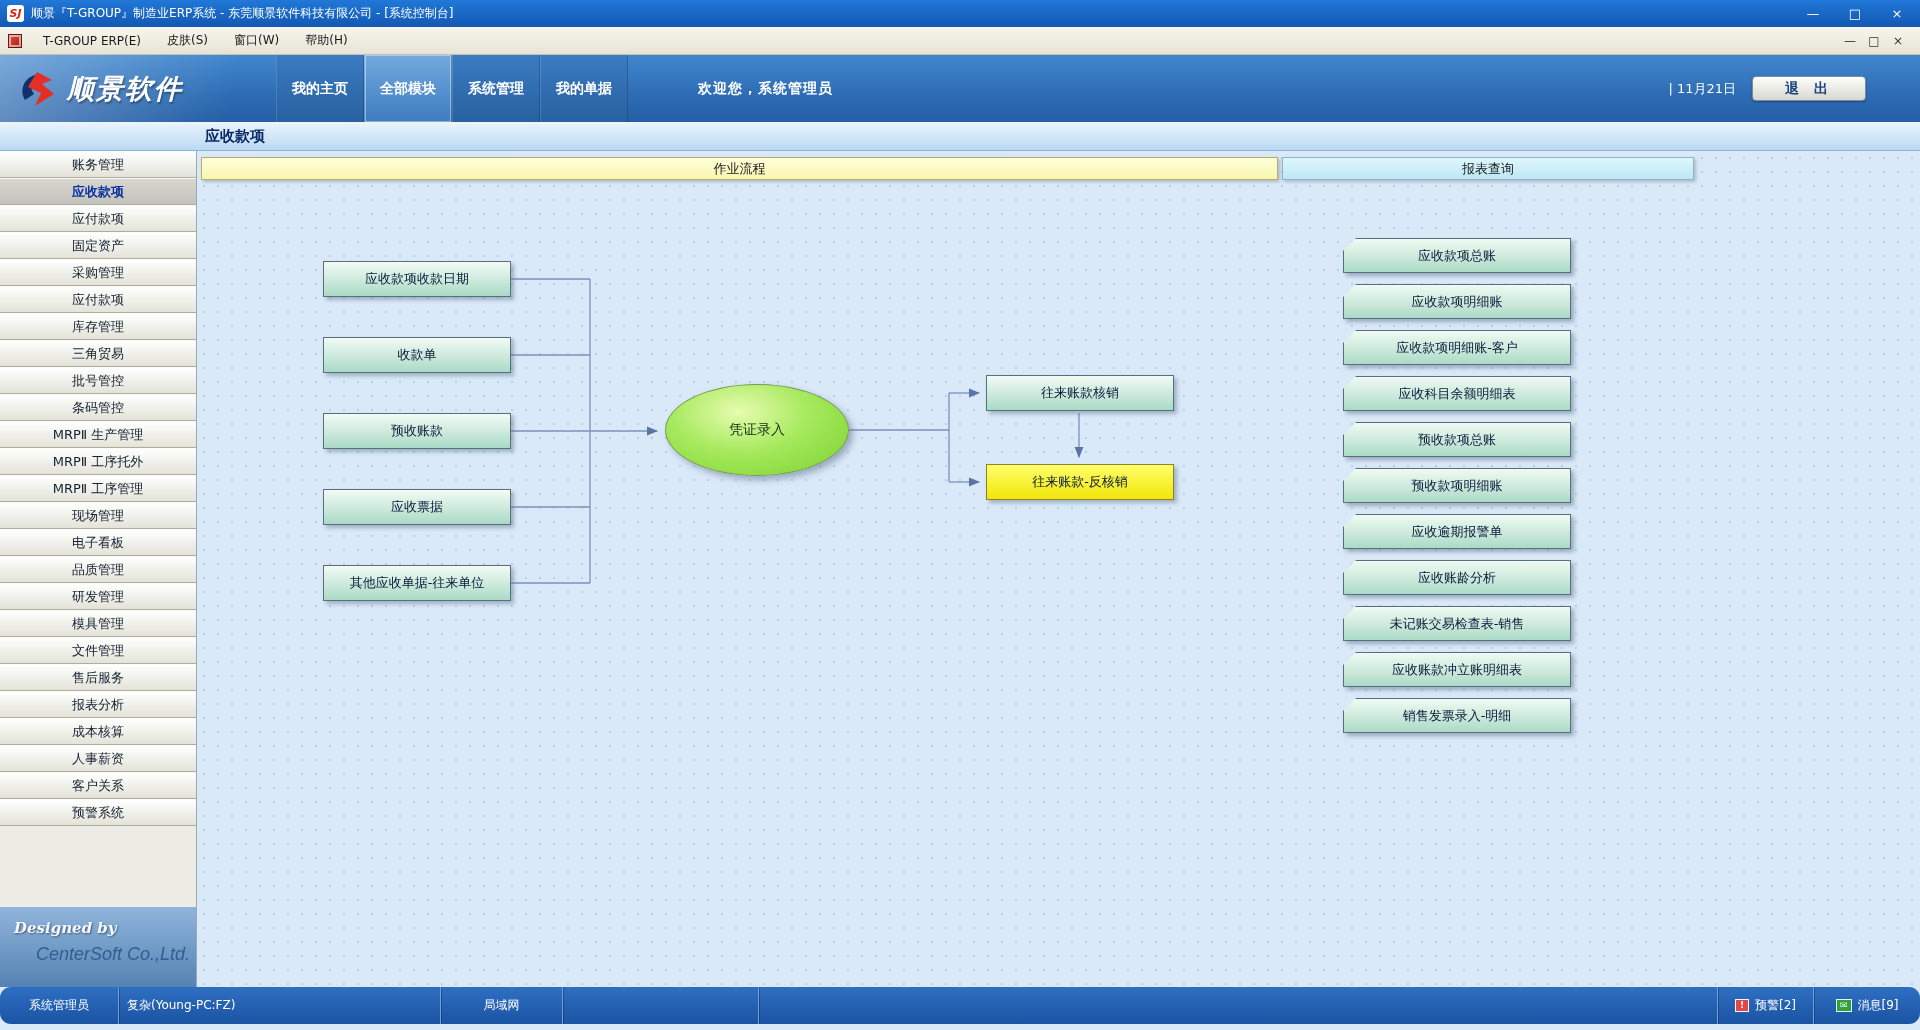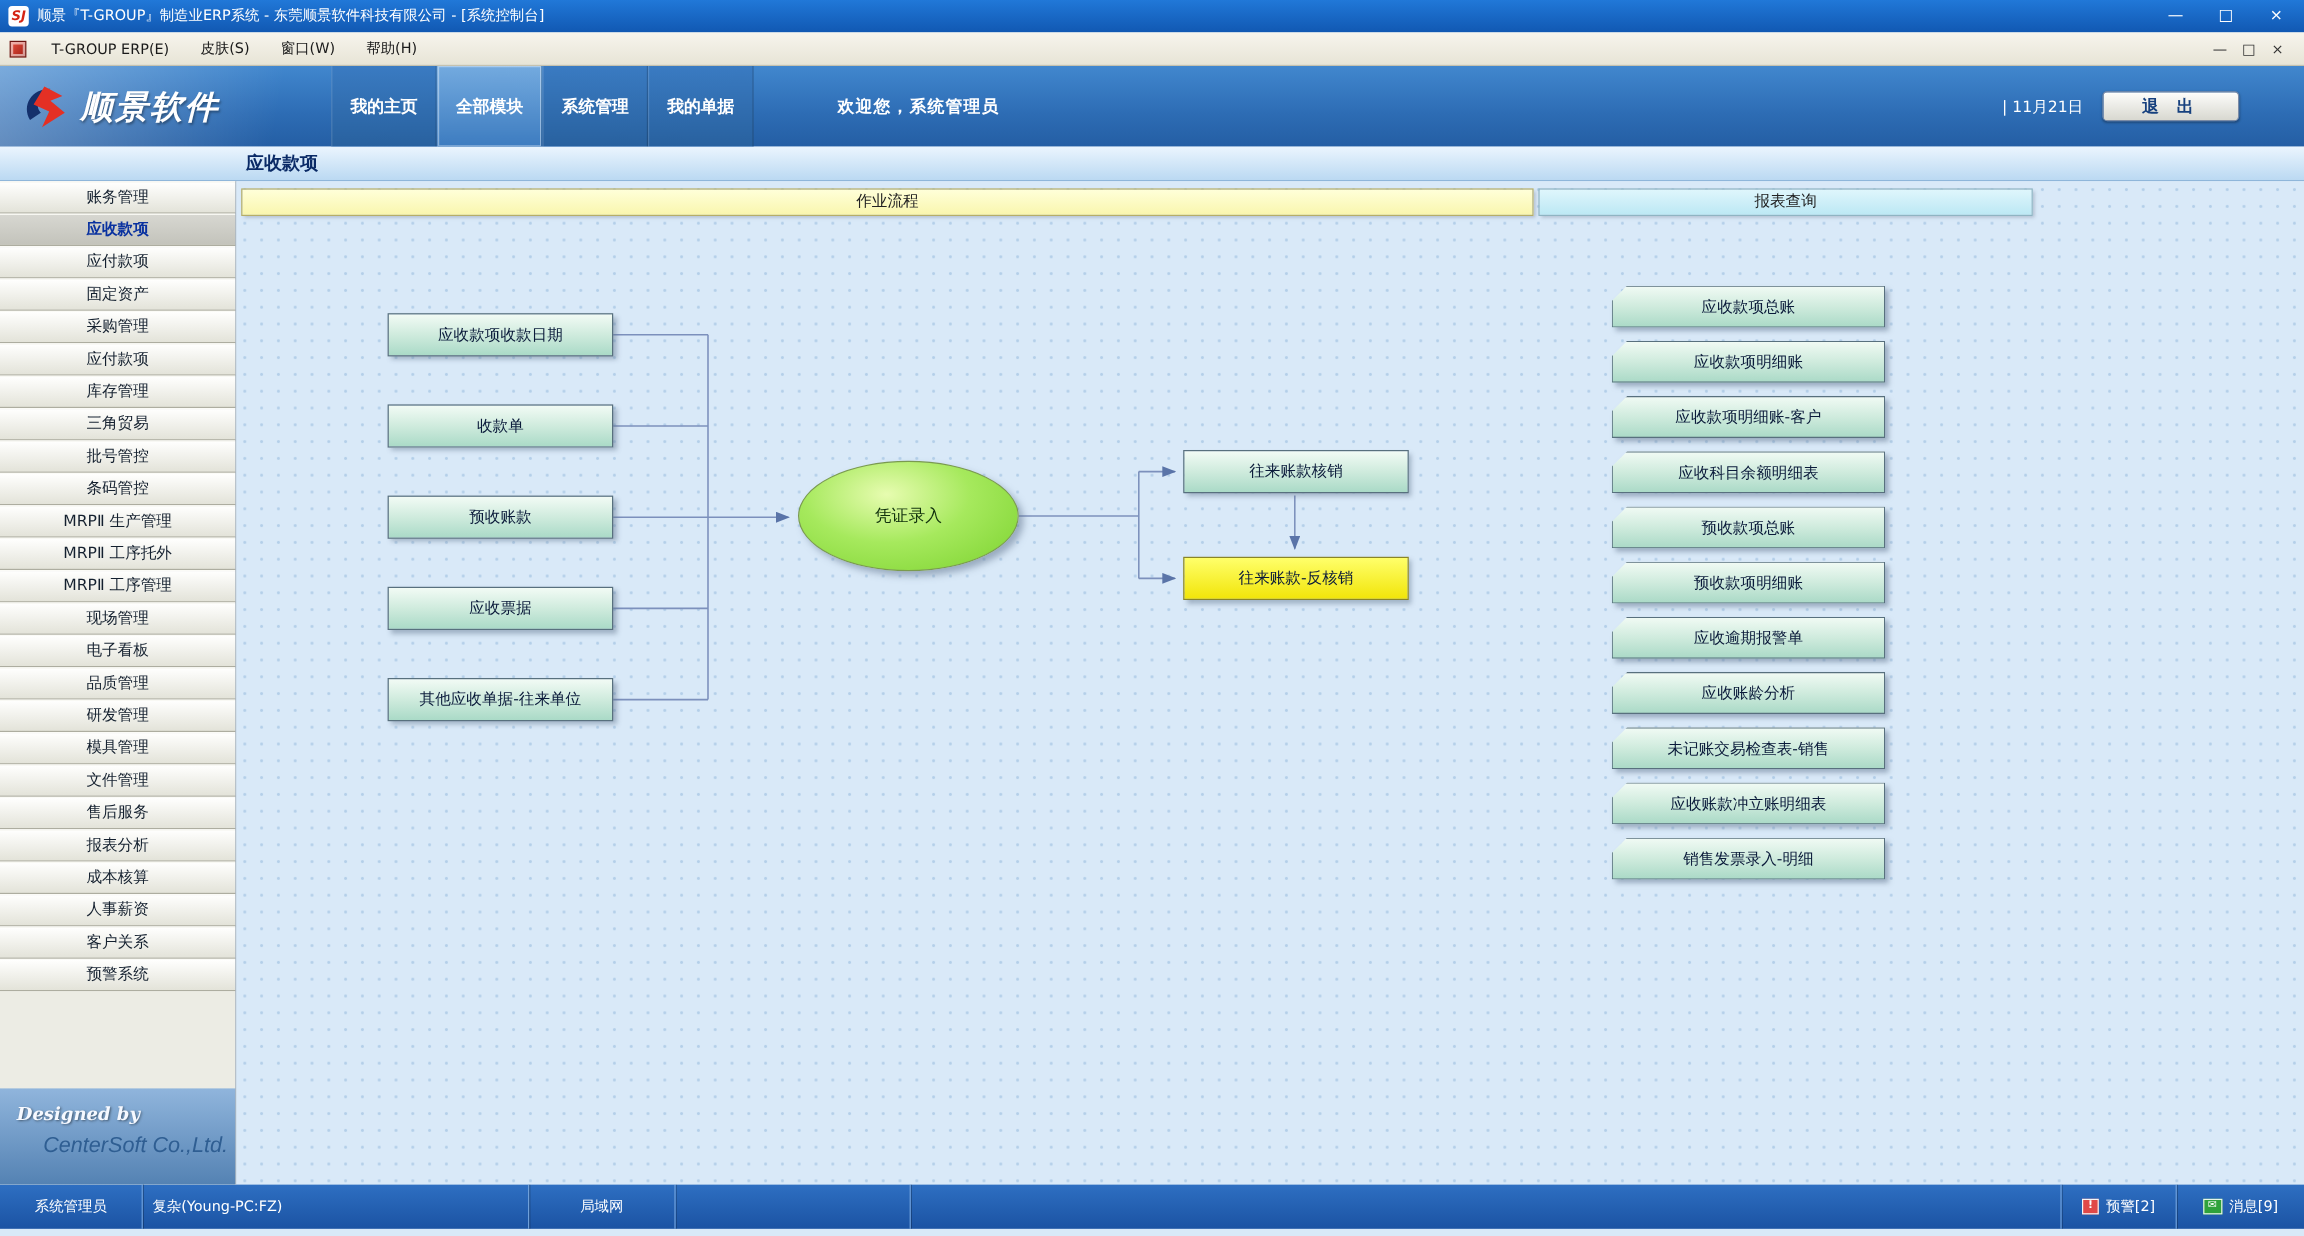--- a/index.html
+++ b/index.html
@@ -54,21 +54,21 @@
   .flow-box { position:absolute; width:188px; height:36px; display:flex; align-items:center; justify-content:center; font-size:13px; color:#0A1A3A; background:linear-gradient(180deg,#F2FBF5 0%,#CFEBDD 50%,#AADAC7 100%); border:1px solid #58707E; box-shadow:3px 3px 4px rgba(90,110,135,.45); }
   .flow-box.highlight { background:linear-gradient(180deg,#FFFF6A,#F1E509); border-color:#8A8526; }
   .ellipse-node { position:absolute; left:468px; top:233px; width:184px; height:92px; border-radius:50%; display:flex; align-items:center; justify-content:center; font-size:14px; color:#10300C; background:radial-gradient(ellipse at 40% 30%,#E7FCB0 0%,#A6E95D 45%,#7BD22E 100%); border:1px solid #7A9A50; box-shadow:4px 4px 6px rgba(90,110,135,.5); }
 
   .report-wrap { position:absolute; left:1146px; width:228px; height:35px; filter:drop-shadow(3px 3px 2px rgba(90,110,135,.5)); }
   .report-btn { width:100%; height:100%; clip-path:polygon(13px 0, 100% 0, 100% 100%, 0 100%, 0 13px); background:linear-gradient(180deg,#F2FBF5 0%,#CFEBDD 50%,#A9D9C6 100%); box-shadow:inset 0 0 0 1px #58707E; display:flex; align-items:center; justify-content:center; font-size:13px; color:#0A1A3A; }
 
   .connectors { position:absolute; inset:0; width:100%; height:100%; pointer-events:none; }
 
   
-  .statusbar { height:37px; background:linear-gradient(180deg,#2E6FC2,#1B53A3); display:flex; align-items:flex-end; color:#fff; font-size:12px; }
+  .statusbar { height:37px; background:linear-gradient(180deg,#2E6FC2,#1B53A3); display:flex; align-items:flex-end; color:#fff; font-size:12px;border-radius:11px; }
   .seg { height:100%; display:flex; align-items:center; justify-content:center; border-right:1px solid #6FA0DA; box-shadow:1px 0 0 rgba(0,0,0,.25); }
   .seg.left { justify-content:flex-start; padding-left:8px; }
   .alert-ic { width:14px; height:13px; background:#E04848; border:1px solid #F6F6F6; color:#fff; font-size:9px; font-weight:bold; line-height:11px; text-align:center; margin-right:6px; }
   .msg-ic { width:16px; height:13px; background:#2FA23B; border:1px solid #E8F6E8; color:#fff; font-size:9px; line-height:11px; text-align:center; margin-right:6px; }
 </style>
 </head>
 <body>
 
 <div class="titlebar">
   <div class="app-icon">SJ</div>

